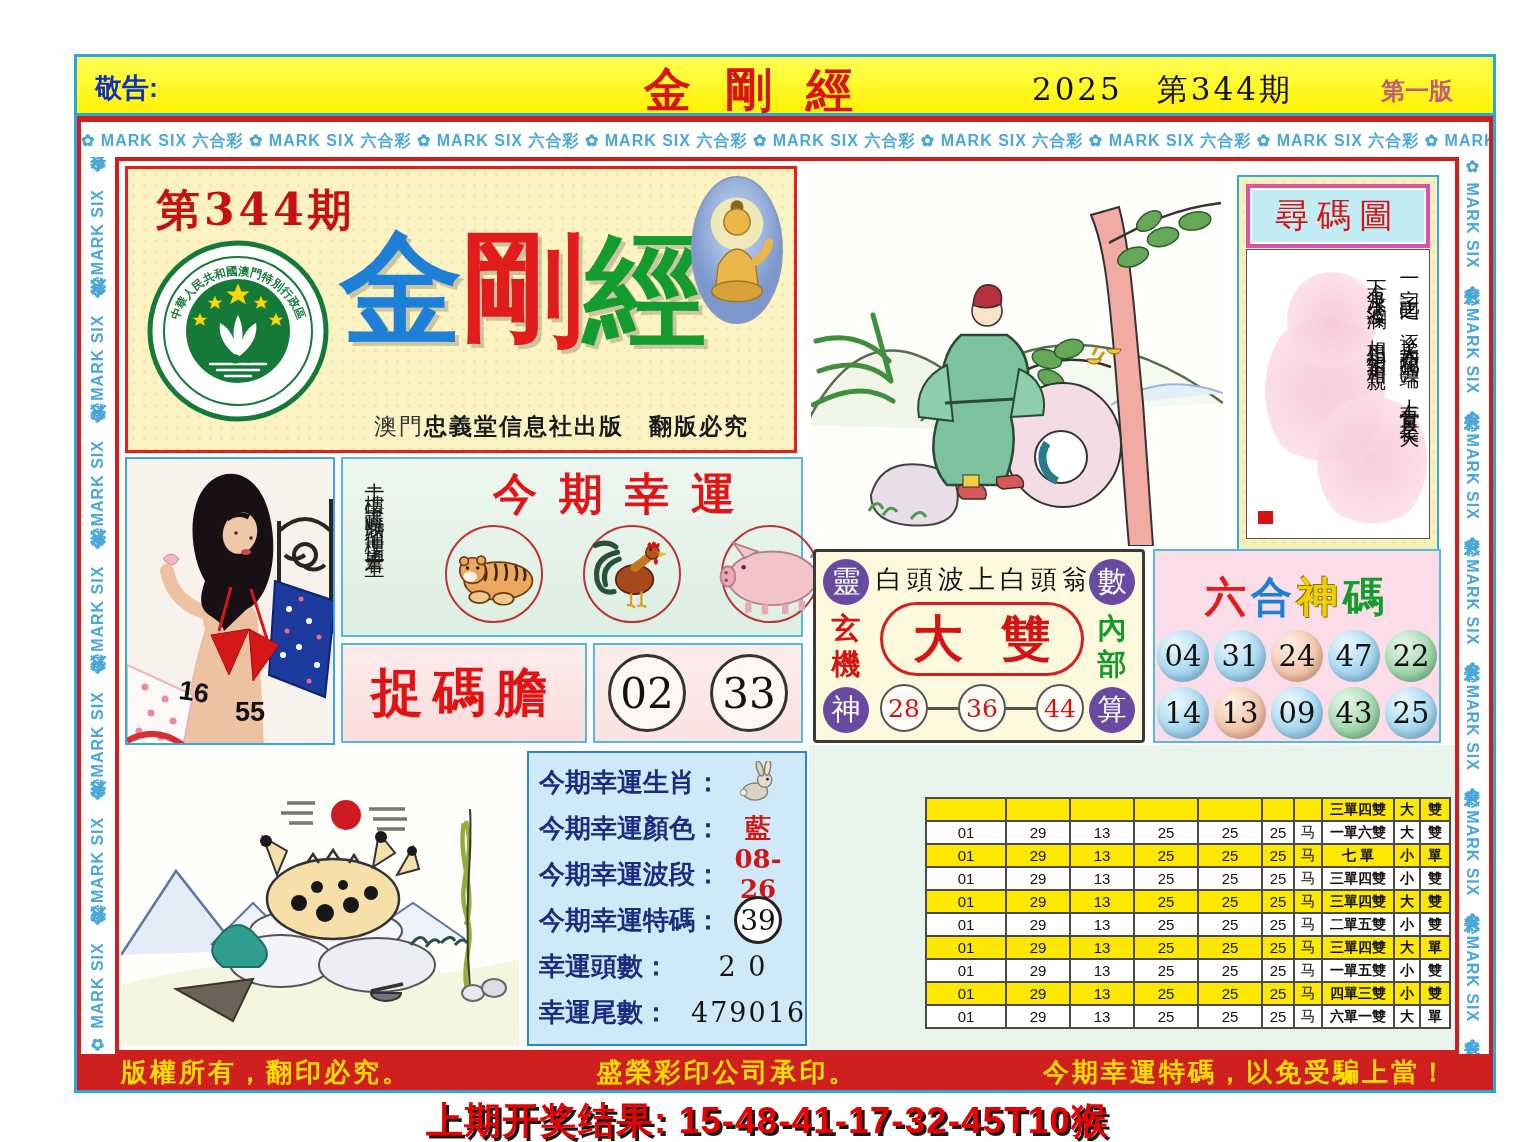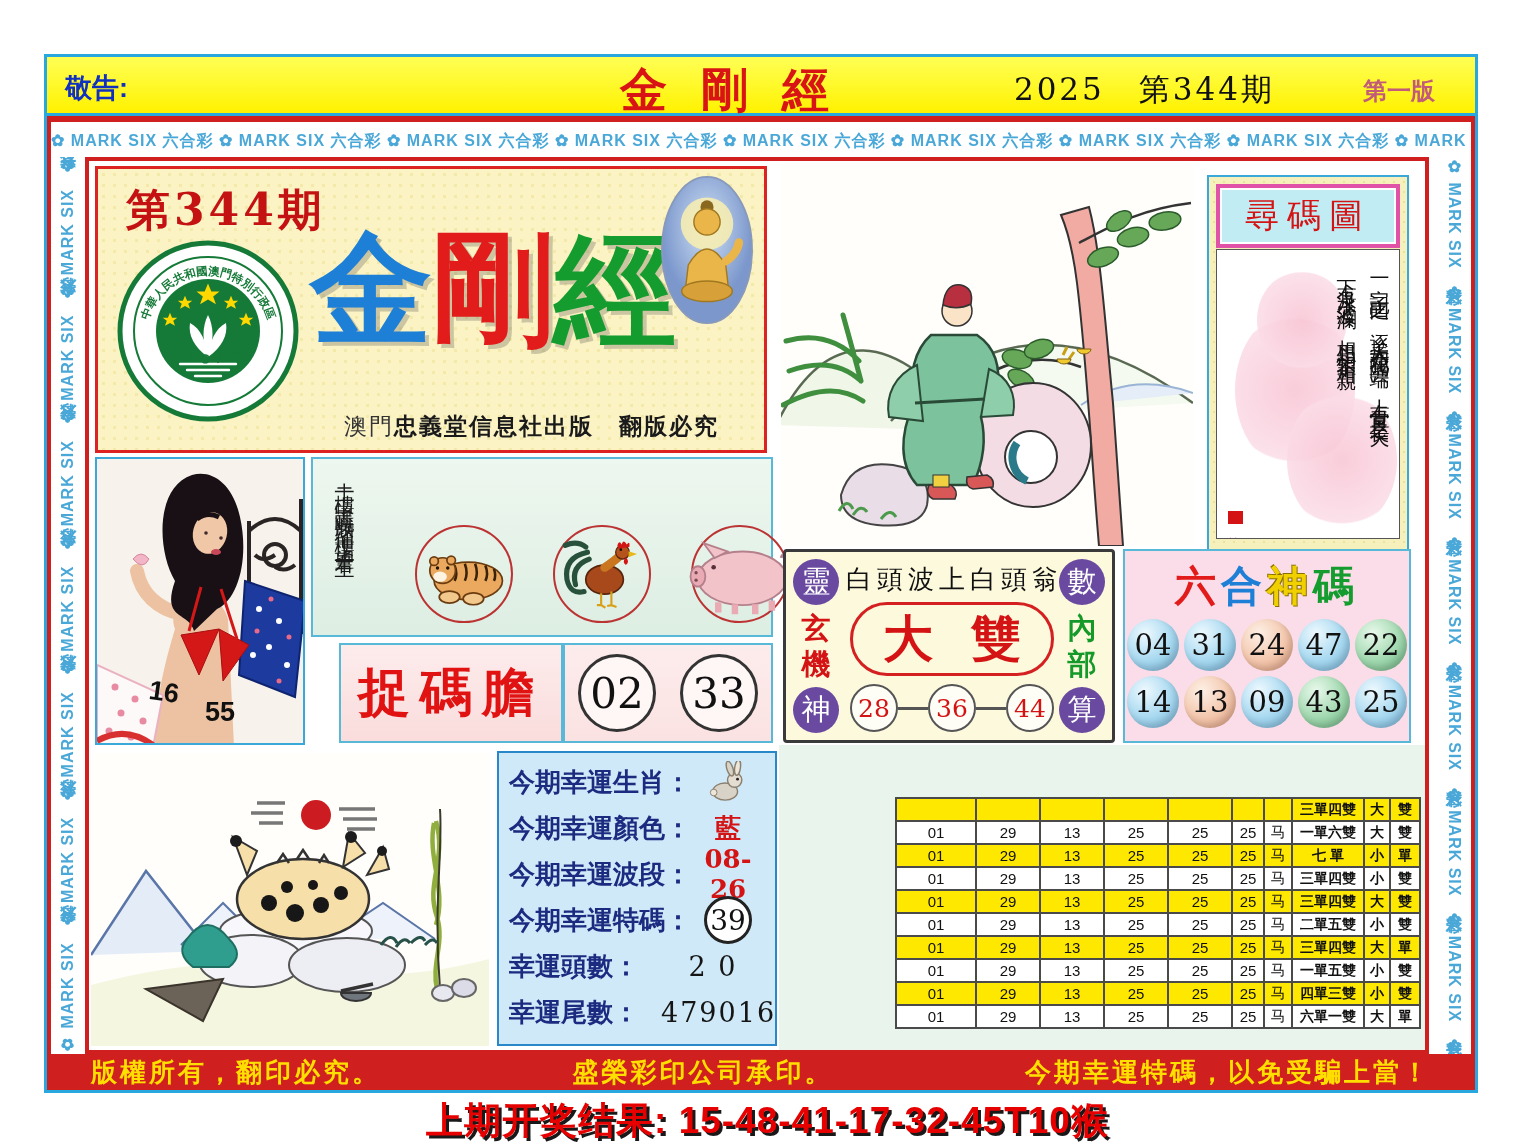--- a/index.html
+++ b/index.html
@@ -1,19 +1,19 @@
 <!DOCTYPE html>
 <html><head>
 <meta charset="utf-8">
 <style>
   html,body{margin:0;padding:0;background:#fff;}
   .page{position:relative;width:1535px;height:1142px;background:#fff;overflow:hidden;
         font-family:"Liberation Sans",sans-serif;}
   
-  #outer{position:absolute;left:44px;top:54px;width:1416px;height:1033px;border:3px solid #29a8e0;background:#fff;padding-left:12px;}
+  #outer{position:absolute;left:74px;top:54px;width:1416px;height:1033px;border:3px solid #29a8e0;background:#fff;}
   #header{position:absolute;left:0;top:0;right:0;height:56px;background:linear-gradient(#ffff55,#fff200);
           border-bottom:3px solid #29a8e0;}
   #notice{position:absolute;left:18px;top:13px;font-size:27px;font-weight:bold;color:#1030c0;}
   #htitle{position:absolute;left:50%;transform:translateX(-58%);top:2px;font-size:47px;font-weight:bold;
           color:#d81414;letter-spacing:34px;font-family:"DejaVu Serif",serif;white-space:nowrap;}
   #hyear{position:absolute;right:200px;top:12px;font-size:31px;color:#111;font-family:"DejaVu Serif",serif;letter-spacing:3px;white-space:nowrap;}
   #hedition{position:absolute;right:40px;top:18px;font-size:24px;color:#c25a7a;font-weight:bold;}
   #redbig{position:absolute;left:0;right:0;top:59px;bottom:0;border-left:4px solid #cf1f1f;border-right:4px solid #cf1f1f;pointer-events:none;}
   #redrule{position:absolute;left:0;right:0;top:59px;height:6px;background:#cf1f1f;}
   .markstrip{color:#4aa8d8;font-weight:bold;font-size:16px;letter-spacing:1px;overflow:hidden;white-space:nowrap;}
@@ -62,22 +62,22 @@
   #luckypanel{position:absolute;left:222px;top:296px;width:462px;height:180px;border:2px solid #58b8d8;box-sizing:border-box;
               background:linear-gradient(#eef7ef,#ddeee3);}
   #lp-poem{position:absolute;left:8px;top:8px;bottom:8px;writing-mode:vertical-rl;font-family:"DejaVu Serif",serif;
            font-size:20px;color:#1a1a1a;line-height:1.2;letter-spacing:6px;}
   #lp-poem span{display:inline-block;margin-left:12px;}
   #lp-title{position:absolute;left:150px;top:6px;font-size:44px;font-weight:bold;color:#e21414;letter-spacing:22px;
             font-family:"DejaVu Serif",serif;text-shadow:2px 2px 0 #fff;white-space:nowrap;}
   #lp-animals{position:absolute;left:102px;top:66px;display:flex;gap:40px;}
   .animal-circle{width:94px;height:94px;border:2.5px solid #bb3333;border-radius:50%;background:transparent;overflow:visible;}
   
-  #zhuomadan{position:absolute;left:222px;top:482px;width:224px;height:100px;border:2px solid #58b8d8;box-sizing:border-box;
-             background:linear-gradient(#fdecec,#fadcdc);display:flex;align-items:center;justify-content:center;margin-left:28px;}
+  #zhuomadan{position:absolute;left:222px;top:482px;width:246px;height:100px;border:2px solid #58b8d8;box-sizing:border-box;
+             background:linear-gradient(#fdecec,#fadcdc);display:flex;align-items:center;justify-content:center;}
   #zm-label{font-size:52px;font-weight:bold;color:#e01212;letter-spacing:10px;font-family:"DejaVu Serif",serif;}
   #numbox{position:absolute;left:474px;top:482px;width:210px;height:100px;border:2px solid #58b8d8;box-sizing:border-box;
           background:linear-gradient(#fdecec,#fbe2e2);display:flex;align-items:center;justify-content:center;gap:24px;}
   .bigcirc{width:72px;height:72px;border:3px solid #333;border-radius:50%;background:#fff6f6;display:flex;align-items:center;
            justify-content:center;font-size:42px;font-family:"DejaVu Serif",serif;color:#111;}
   
   #mystic{position:absolute;left:694px;top:388px;width:332px;height:194px;border:3px solid #3a3a3a;border-radius:4px;
           box-sizing:border-box;background:#fdf9dc;}
   .mcorner{position:absolute;width:46px;height:46px;border-radius:50%;background:#6a4aa0;color:#fff;display:flex;
            align-items:center;justify-content:center;font-size:29px;font-family:"DejaVu Serif",serif;}
@@ -90,21 +90,21 @@
   #my-pill{position:absolute;left:64px;top:50px;width:204px;height:74px;border:3px solid #d42020;border-radius:40px;
            display:flex;align-items:center;justify-content:space-between;padding:0 30px;box-sizing:border-box;}
   #my-pill span{font-size:50px;font-weight:bold;color:#d41414;font-family:"DejaVu Serif",serif;}
   #my-chain{position:absolute;left:64px;bottom:8px;width:204px;display:flex;align-items:center;justify-content:center;}
   .chaincirc{width:44px;height:44px;border:2.5px solid #555;border-radius:50%;background:#fffef6;display:flex;align-items:center;
              justify-content:center;font-size:25px;color:#d41414;font-family:"DejaVu Serif",serif;flex:none;}
   .chainline{width:30px;height:3px;background:#555;flex:none;}
   
   #shenma{position:absolute;left:1034px;top:388px;width:288px;height:194px;border:2px solid #58b8d8;box-sizing:border-box;
           background:#fbdce9;}
-  #sm-title{text-align:center;margin-top:8px;font-size:41px;font-weight:bold;font-family:"DejaVu Serif",serif;letter-spacing:5px;}
+  #sm-title{text-align:center;margin-top:19px;font-size:41px;font-weight:bold;font-family:"DejaVu Serif",serif;letter-spacing:5px;}
   .sm-row{display:flex;justify-content:center;gap:5px;margin-top:5px;}
   .ball{width:52px;height:52px;border-radius:50%;display:flex;align-items:center;justify-content:center;
         font-size:29px;color:#111;font-family:"DejaVu Serif",serif;box-shadow:inset -3px -4px 6px rgba(0,0,0,.15);}
   .b-blue{background:radial-gradient(circle at 35% 28%,#eef9fe 0%,#a6d8f0 55%,#76b2d8 100%);}
   .b-salmon{background:radial-gradient(circle at 35% 28%,#fdf0e6 0%,#f3c6ac 55%,#e0a080 100%);}
   .b-green{background:radial-gradient(circle at 35% 28%,#e9f9ec 0%,#a0d8ae 55%,#6eb484 100%);}
   
   #painting-crab{position:absolute;left:2px;top:592px;width:398px;height:293px;background:#fff;}
   
   #fortune{position:absolute;left:408px;top:590px;width:280px;height:295px;border:2px solid #2a88c8;box-sizing:border-box;
@@ -297,20 +297,21 @@
               <circle cx="34" cy="278" r="3.5"></circle>
             </g>
           <path d="M56 286 Q28 266 0 282" stroke="#d83030" stroke-width="6" fill="none"></path>
         </svg>
         <span class="photo-num" id="pn0">16</span>
         <span class="photo-num" id="pn1">55</span>
       </div>
 
       <div id="luckypanel">
         <div id="lp-poem"><span>十二樓中盡曉妝</span><span>望仙樓上望君王</span></div>
+        <div id="lp-title">今期幸運</div>
         <div id="lp-animals">
             <div class="animal-circle"><svg viewBox="0 0 110 80" width="100%" height="100%" style="overflow:visible">
                 <ellipse cx="60" cy="48" rx="40" ry="22" fill="#eaa95e" stroke="#6b3c10" stroke-width="2"></ellipse>
                 <path d="M44 30 q4 10 0 18 M56 28 q4 11 0 20 M68 28 q4 11 0 20 M80 30 q4 10 0 18 M90 34 q3 8 0 14" stroke="#3a2206" stroke-width="3" fill="none"></path>
                 <circle cx="30" cy="36" r="15" fill="#eaa95e" stroke="#6b3c10" stroke-width="2"></circle>
                 <circle cx="20" cy="25" r="5" fill="#eaa95e" stroke="#6b3c10" stroke-width="2"></circle>
                 <circle cx="40" cy="24" r="5" fill="#eaa95e" stroke="#6b3c10" stroke-width="2"></circle>
                 <ellipse cx="27" cy="43" rx="8" ry="6" fill="#fdf3e2"></ellipse>
                 <circle cx="24" cy="33" r="2" fill="#1a1208"></circle>
                 <circle cx="36" cy="33" r="2" fill="#1a1208"></circle>

